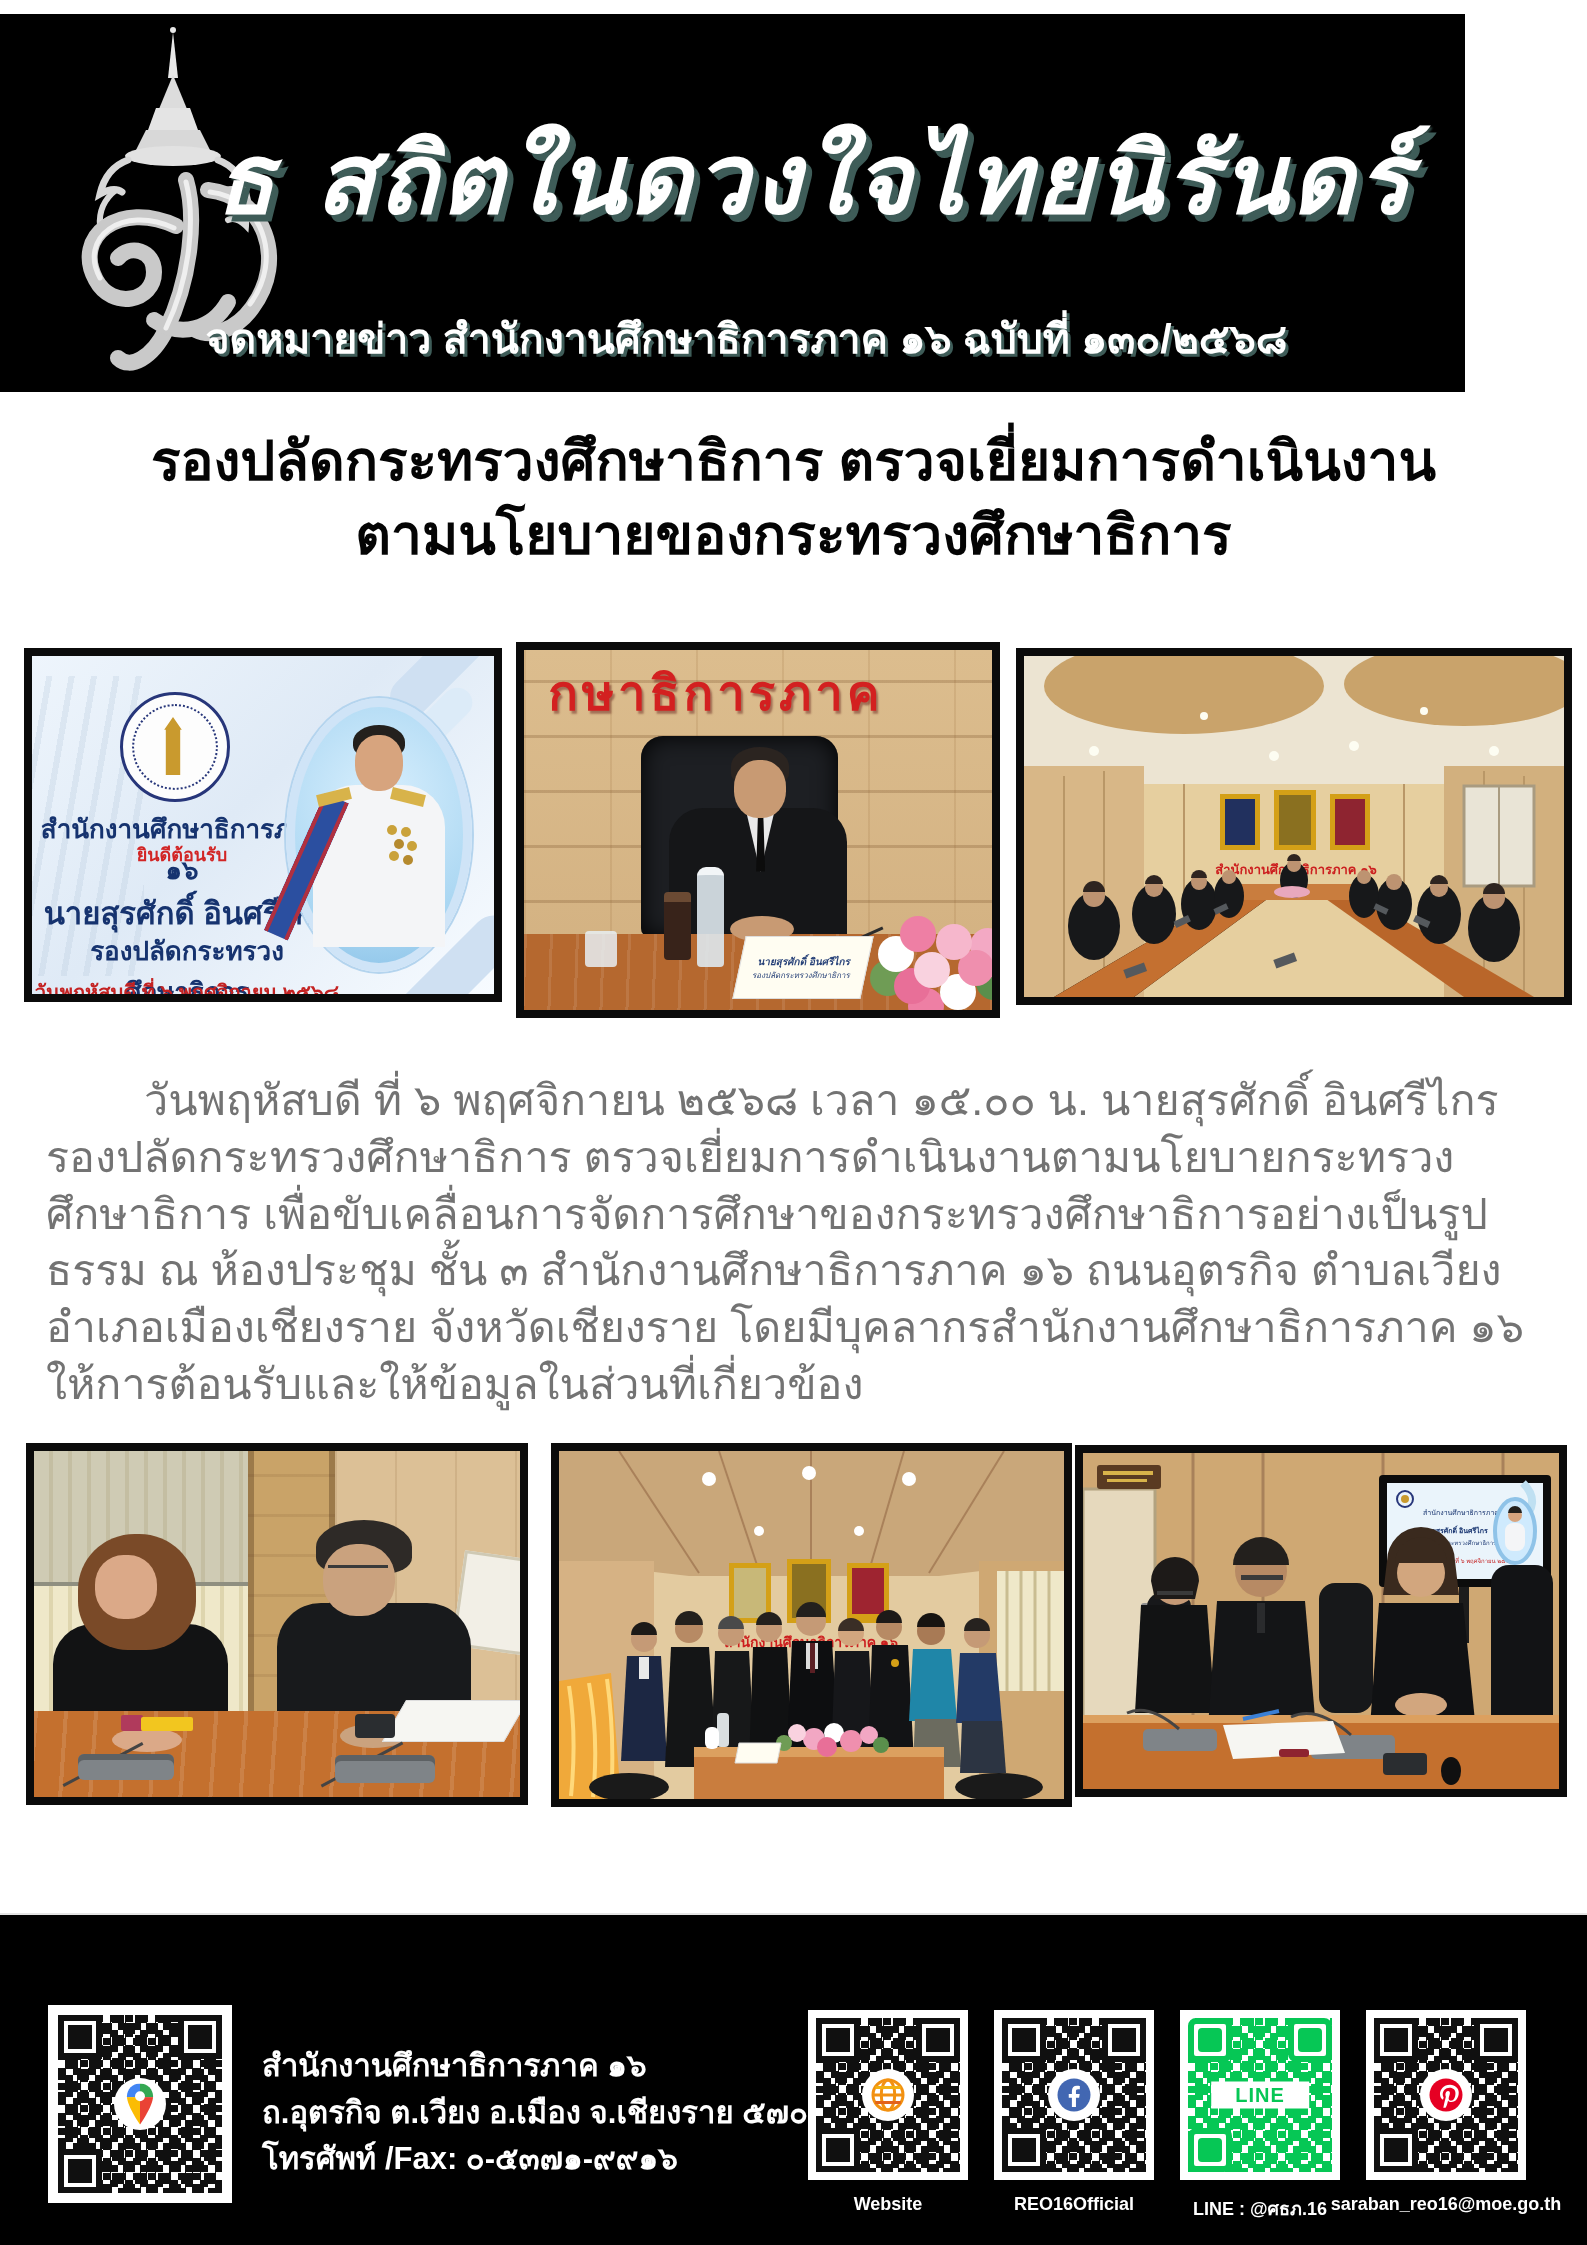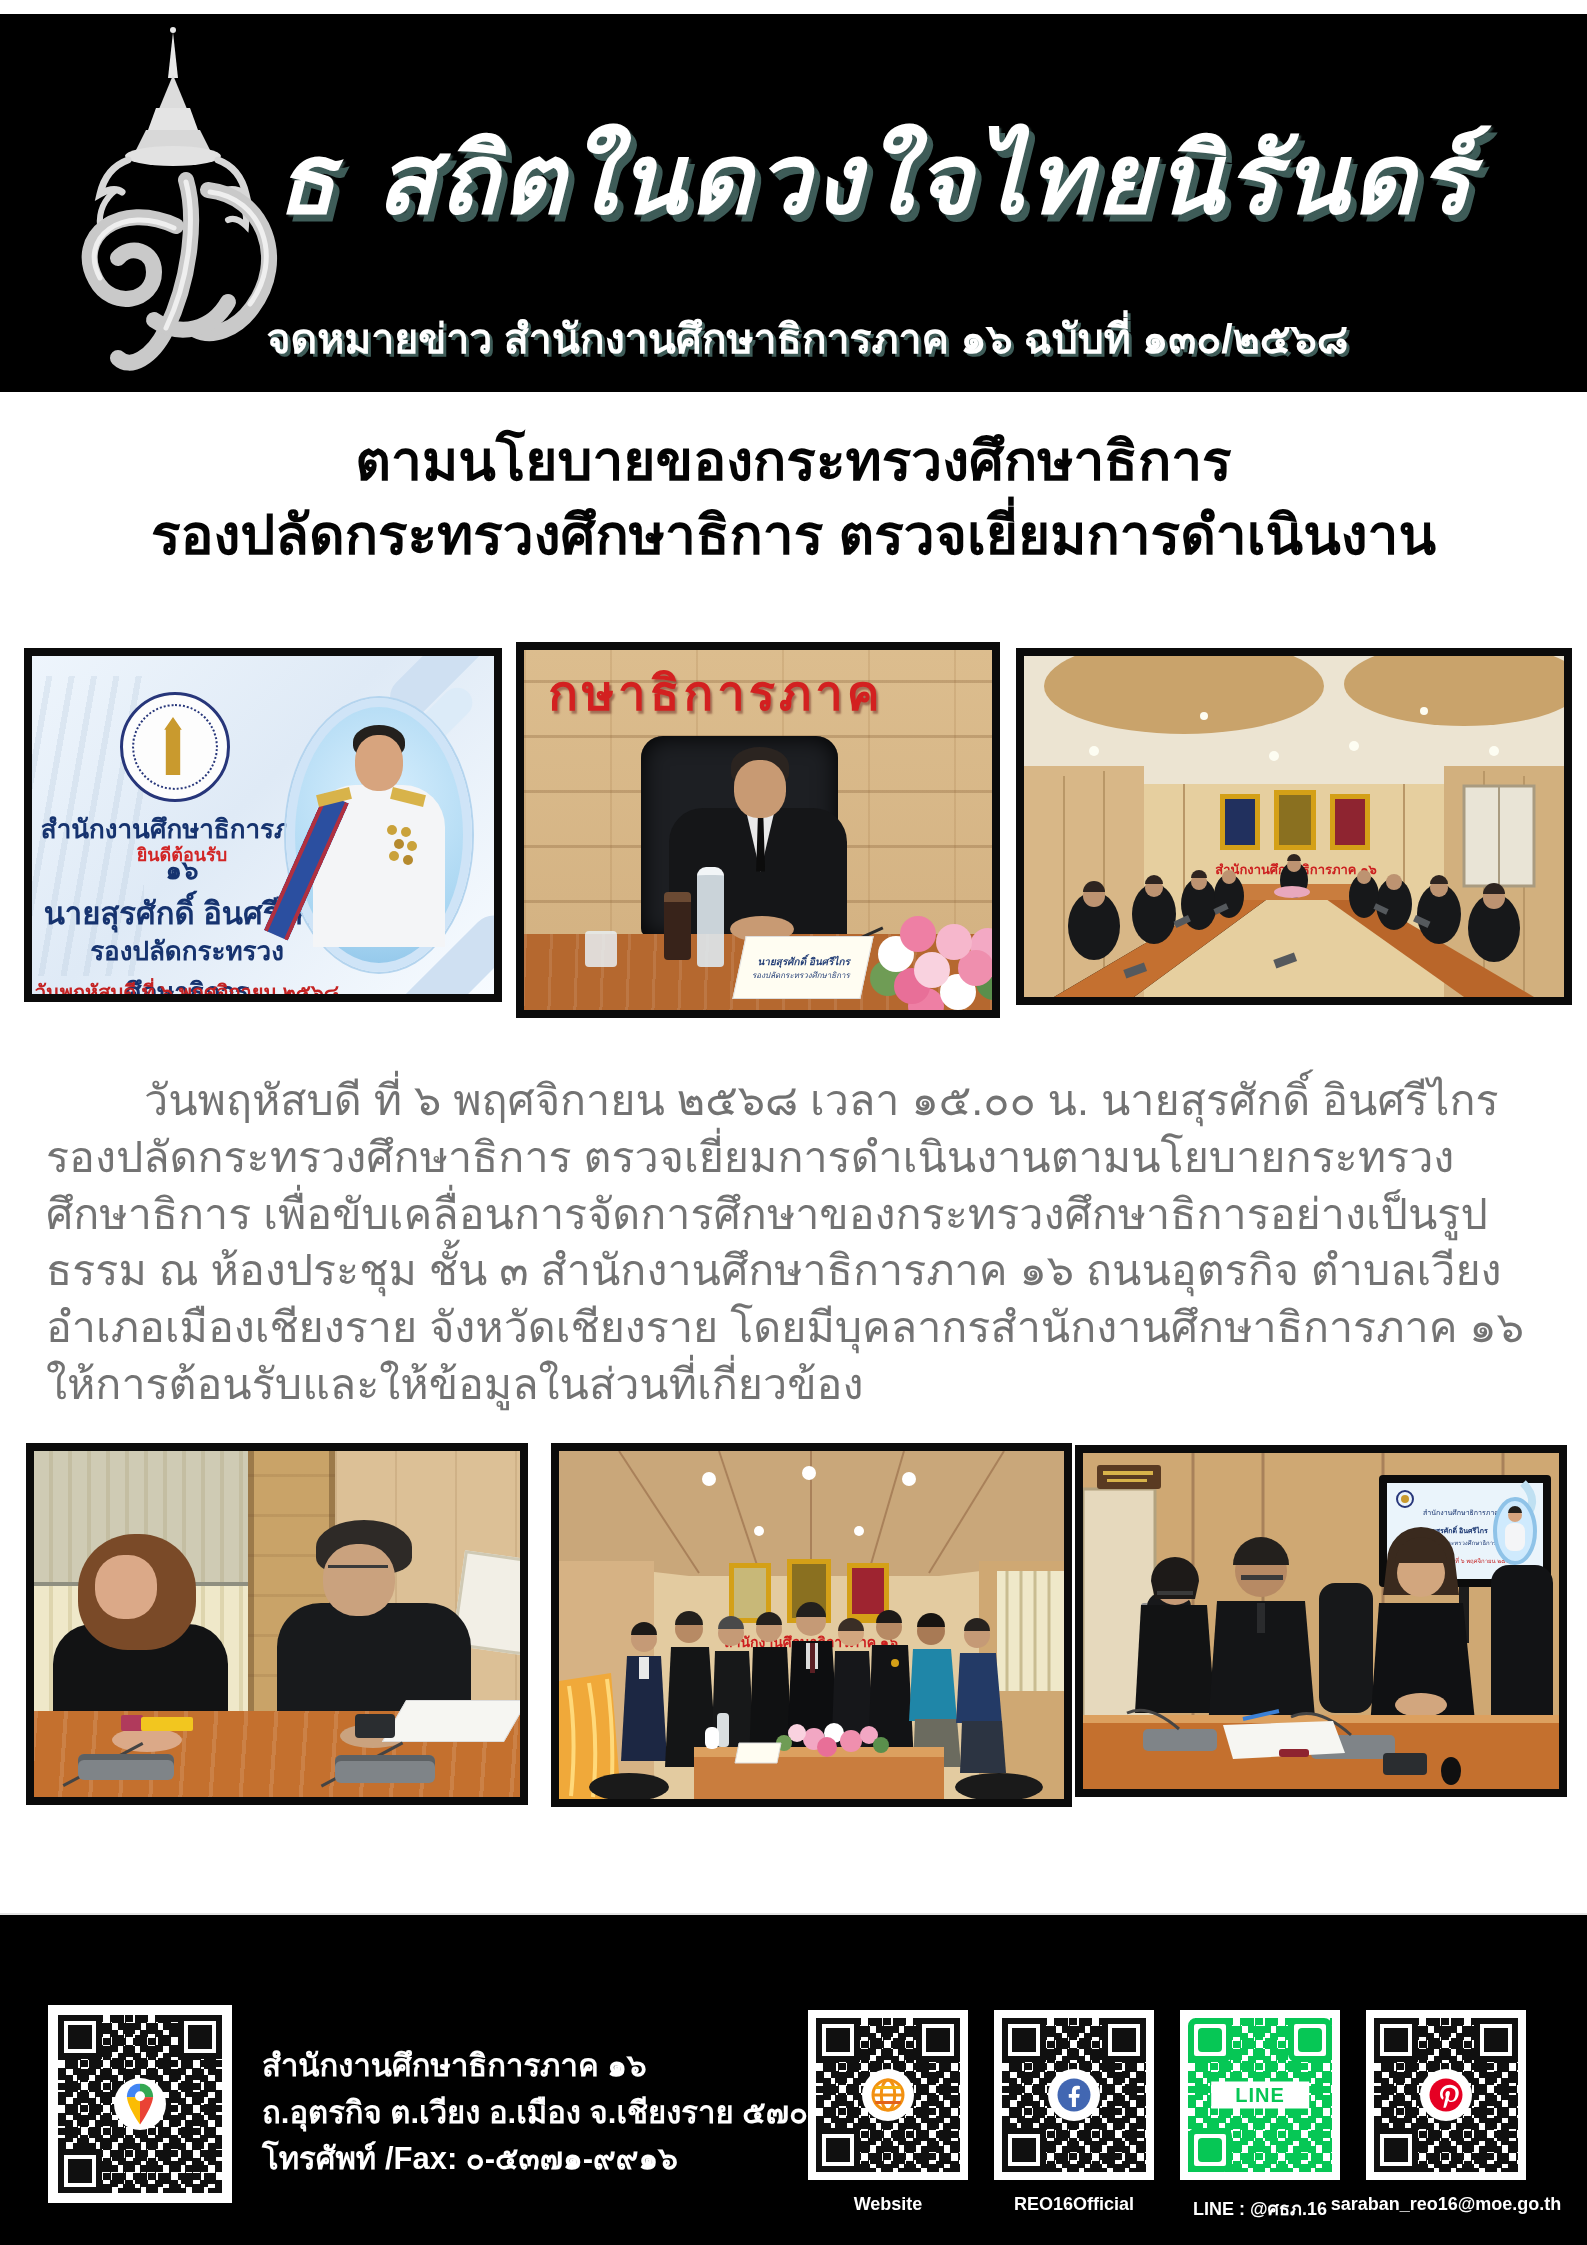--- a/index.html
+++ b/index.html
@@ -1,20 +1,20 @@
 <!DOCTYPE html>
 <html><head>
 <meta charset="utf-8">
 <style>
   html,body{margin:0;padding:0;background:#fff;}
   #page{position:relative;width:1587px;height:2245px;background:#ffffff;overflow:hidden;
         font-family:"Liberation Sans","DejaVu Sans",sans-serif;}
 
   
-  .header{position:absolute;left:0;top:14px;width:1587px;height:378px;background:#000;}
+  .header{position:absolute;left:0;top:14px;width:1465px;height:378px;background:#000;}
   .emblem{position:absolute;left:58px;top:6px;width:268px;height:370px;}
   .big-title{position:absolute;left:163px;right:0;top:86px;text-align:center;
              font-family:"DejaVu Serif","Liberation Serif",serif;
              font-style:italic;font-weight:700;font-size:98px;color:#ffffff;letter-spacing:3px;
              text-shadow:6px 7px 0 #3e5c58, 2px 2px 2px rgba(62,92,88,.8);}
   .sub-title{position:absolute;left:0;right:0;top:292px;text-align:center;
              font-weight:700;font-size:41px;color:#ffffff;
              text-shadow:3px 3px 0 #3e5c58;padding-left:28px;}
 
   
@@ -184,22 +184,22 @@
         <path d="M128 162 c9 34 5 94 -20 146"></path>
         <path d="M116 208 c-52 -24 -96 10 -74 50"></path>
         <path d="M152 172 c52 6 74 66 40 112"></path>
       </g>
     </svg>
     <div class="big-title">ธ สถิตในดวงใจไทยนิรันดร์</div>
     <div class="sub-title">จดหมายข่าว สำนักงานศึกษาธิการภาค ๑๖ ฉบับที่ ๑๓๐/๒๕๖๘</div>
   </div>
 
   <div class="headline">
+    <div>รองปลัดกระทรวงศึกษาธิการ ตรวจเยี่ยมการดำเนินงาน</div>
     <div>ตามนโยบายของกระทรวงศึกษาธิการ</div>
-    <div>รองปลัดกระทรวงศึกษาธิการ ตรวจเยี่ยมการดำเนินงาน</div>
   </div>
 
   <div class="photo s1" style="left:24px;top:648px;width:462px;height:338px;">
     <div class="abs s1-deco4"></div>
     <div class="abs s1-deco1"></div>
     <div class="abs s1-deco2"></div>
     <div class="abs s1-deco3"></div>
     <div class="abs s1-seal">
       <div class="s1-seal-ring"></div>
       <div class="s1-seal-core"></div>

